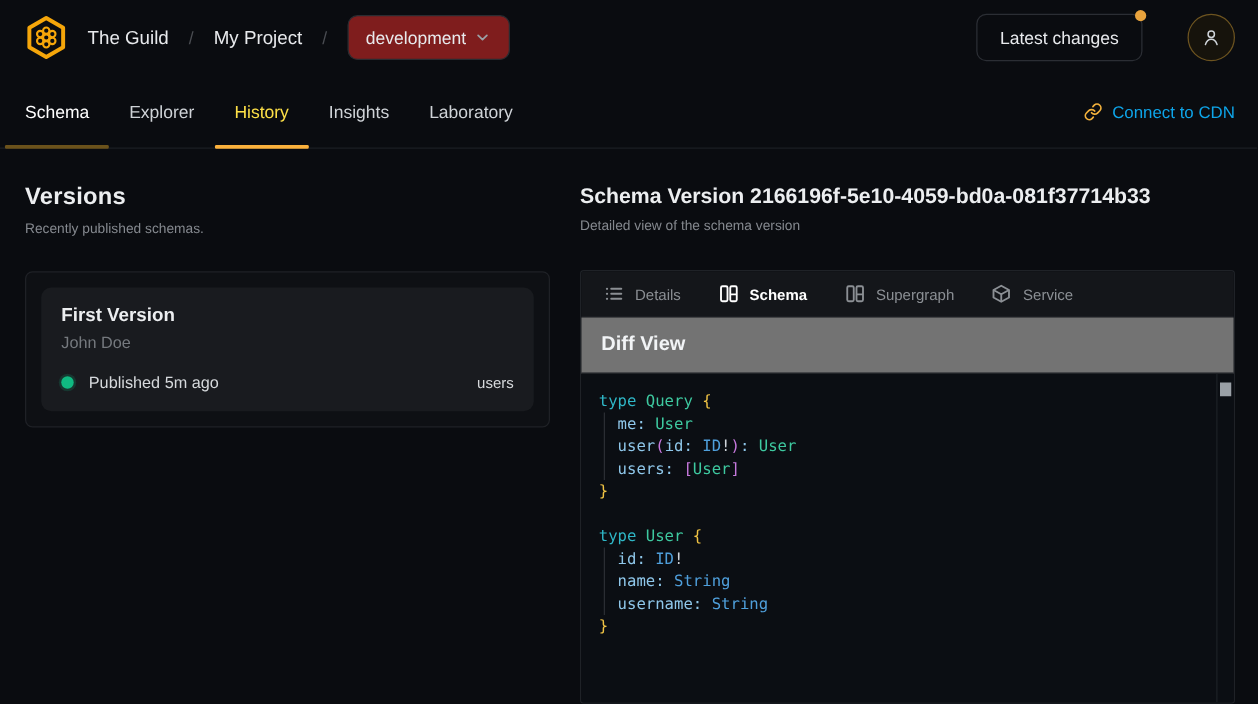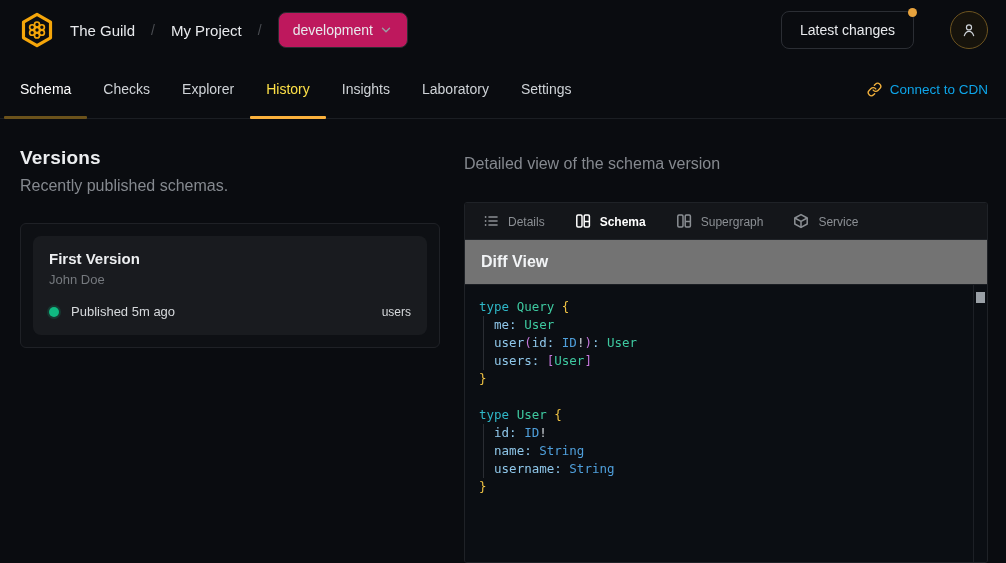--- a/index.html
+++ b/index.html
@@ -14,21 +14,21 @@
   
   .header {
     height:60px; display:flex; align-items:center;
     padding:0 18px; gap:14px;
   }
   .logo { width:38px; height:38px; display:flex; align-items:center; justify-content:center; }
   .crumb { font-size:15px; color:#e8eaed; font-weight:500; cursor:pointer; }
   .crumb-sep { color:#4a4d52; font-size:14px; padding:0 2px; }
   .target-select {
     display:flex; align-items:center; gap:6px;
-    background:#be185d; border:1px solid #2a2c31; border-radius:8px;
+    background:#7f1d1d; border:1px solid #2a2c31; border-radius:8px;
     padding:9px 14px; font-size:14px; color:#e8eaed; cursor:pointer;
   }
   .header-spacer { flex:1; }
   .latest-btn {
     position:relative;
     border:1px solid #2b2e34; border-radius:8px; background:transparent;
     color:#e8eaed; font-size:14px; padding:10px 18px; cursor:pointer;
     font-family:"Liberation Sans", sans-serif;
   }
   .latest-dot {
@@ -65,21 +65,21 @@
     display:flex; align-items:center; gap:8px; font-size:13.5px;
     color:#0ea5e9; cursor:pointer; font-weight:400;
   }
 
   
   .main { display:flex; height:444px; }
   .left-col { width:464px; padding:28px 24px 0 20px; }
   .right-col { flex:1; padding:28px 18px 0 0; display:flex; flex-direction:column; }
 
   .section-title { font-size:19px; font-weight:700; color:#eceef0; letter-spacing:.2px; }
-  .section-sub { font-size:16px; color:#85898f; margin-top:8px; }
+  .section-sub { font-size:11px; color:#85898f; margin-top:8px; }
 
   .version-card-outer {
     margin-top:28px; background:#0e1014; border:1px solid #1f2126;
     border-radius:6px; padding:12px; cursor:pointer;
   }
   .version-card-inner { background:#191b1f; border-radius:8px; padding:14px 16px 16px; }
   .vc-name { font-size:15px; font-weight:600; color:#eceef0; }
   .vc-author { font-size:13px; color:#75797e; margin-top:5px; }
   .vc-row { display:flex; align-items:center; margin-top:17px; }
   .vc-dot {
@@ -195,37 +195,31 @@
     </svg>
   </div>
 </div>
 
 <div class="nav">
   <div class="nav-tab ul-dim">
       <span>Schema</span>
       <span class="underline"></span>
     </div>
   <div class="nav-tab">
-      <span>Checks</span>
-    </div>
-  <div class="nav-tab">
       <span>Explorer</span>
     </div>
   <div class="nav-tab ul-active">
       <span>History</span>
       <span class="underline"></span>
     </div>
   <div class="nav-tab">
       <span>Insights</span>
     </div>
   <div class="nav-tab">
       <span>Laboratory</span>
-    </div>
-  <div class="nav-tab">
-      <span>Settings</span>
     </div>
   <div class="nav-spacer"></div>
   <div class="cdn-link" style="align-self:center;">
     <svg width="15" height="15" viewBox="0 0 24 24" fill="none" stroke="#f3b13c" stroke-width="2.2" stroke-linecap="round">
       <path d="M10 13a5 5 0 0 0 7.54.54l3-3a5 5 0 0 0-7.07-7.07l-1.72 1.71"></path>
       <path d="M14 11a5 5 0 0 0-7.54-.54l-3 3a5 5 0 0 0 7.07 7.07l1.71-1.71"></path>
     </svg>
     <span>Connect to CDN</span>
   </div>
 </div>
@@ -243,20 +237,21 @@
         <div class="vc-row">
           <span class="vc-dot"></span>
           <span class="vc-status">Published 5m ago</span>
           <span class="vc-service">users</span>
         </div>
       </div>
     </div>
   </div>
 
   <div class="right-col">
+    <div class="panel-title">Schema Version 2166196f-5e10-4059-bd0a-081f37714b33</div>
     <div class="section-sub">Detailed view of the schema version</div>
 
     <div class="schema-box">
 
       <div class="schema-tabs">
         <div class="schema-tab">
           <svg width="16" height="16" viewBox="0 0 16 16" fill="none" stroke-width="1.6" stroke-linecap="round">
             <circle cx="2.6" cy="4" r="0.9" fill="#8b8f94" stroke="none"></circle>
               <path d="M6 4h8"></path>
             <circle cx="2.6" cy="8" r="0.9" fill="#8b8f94" stroke="none"></circle>

